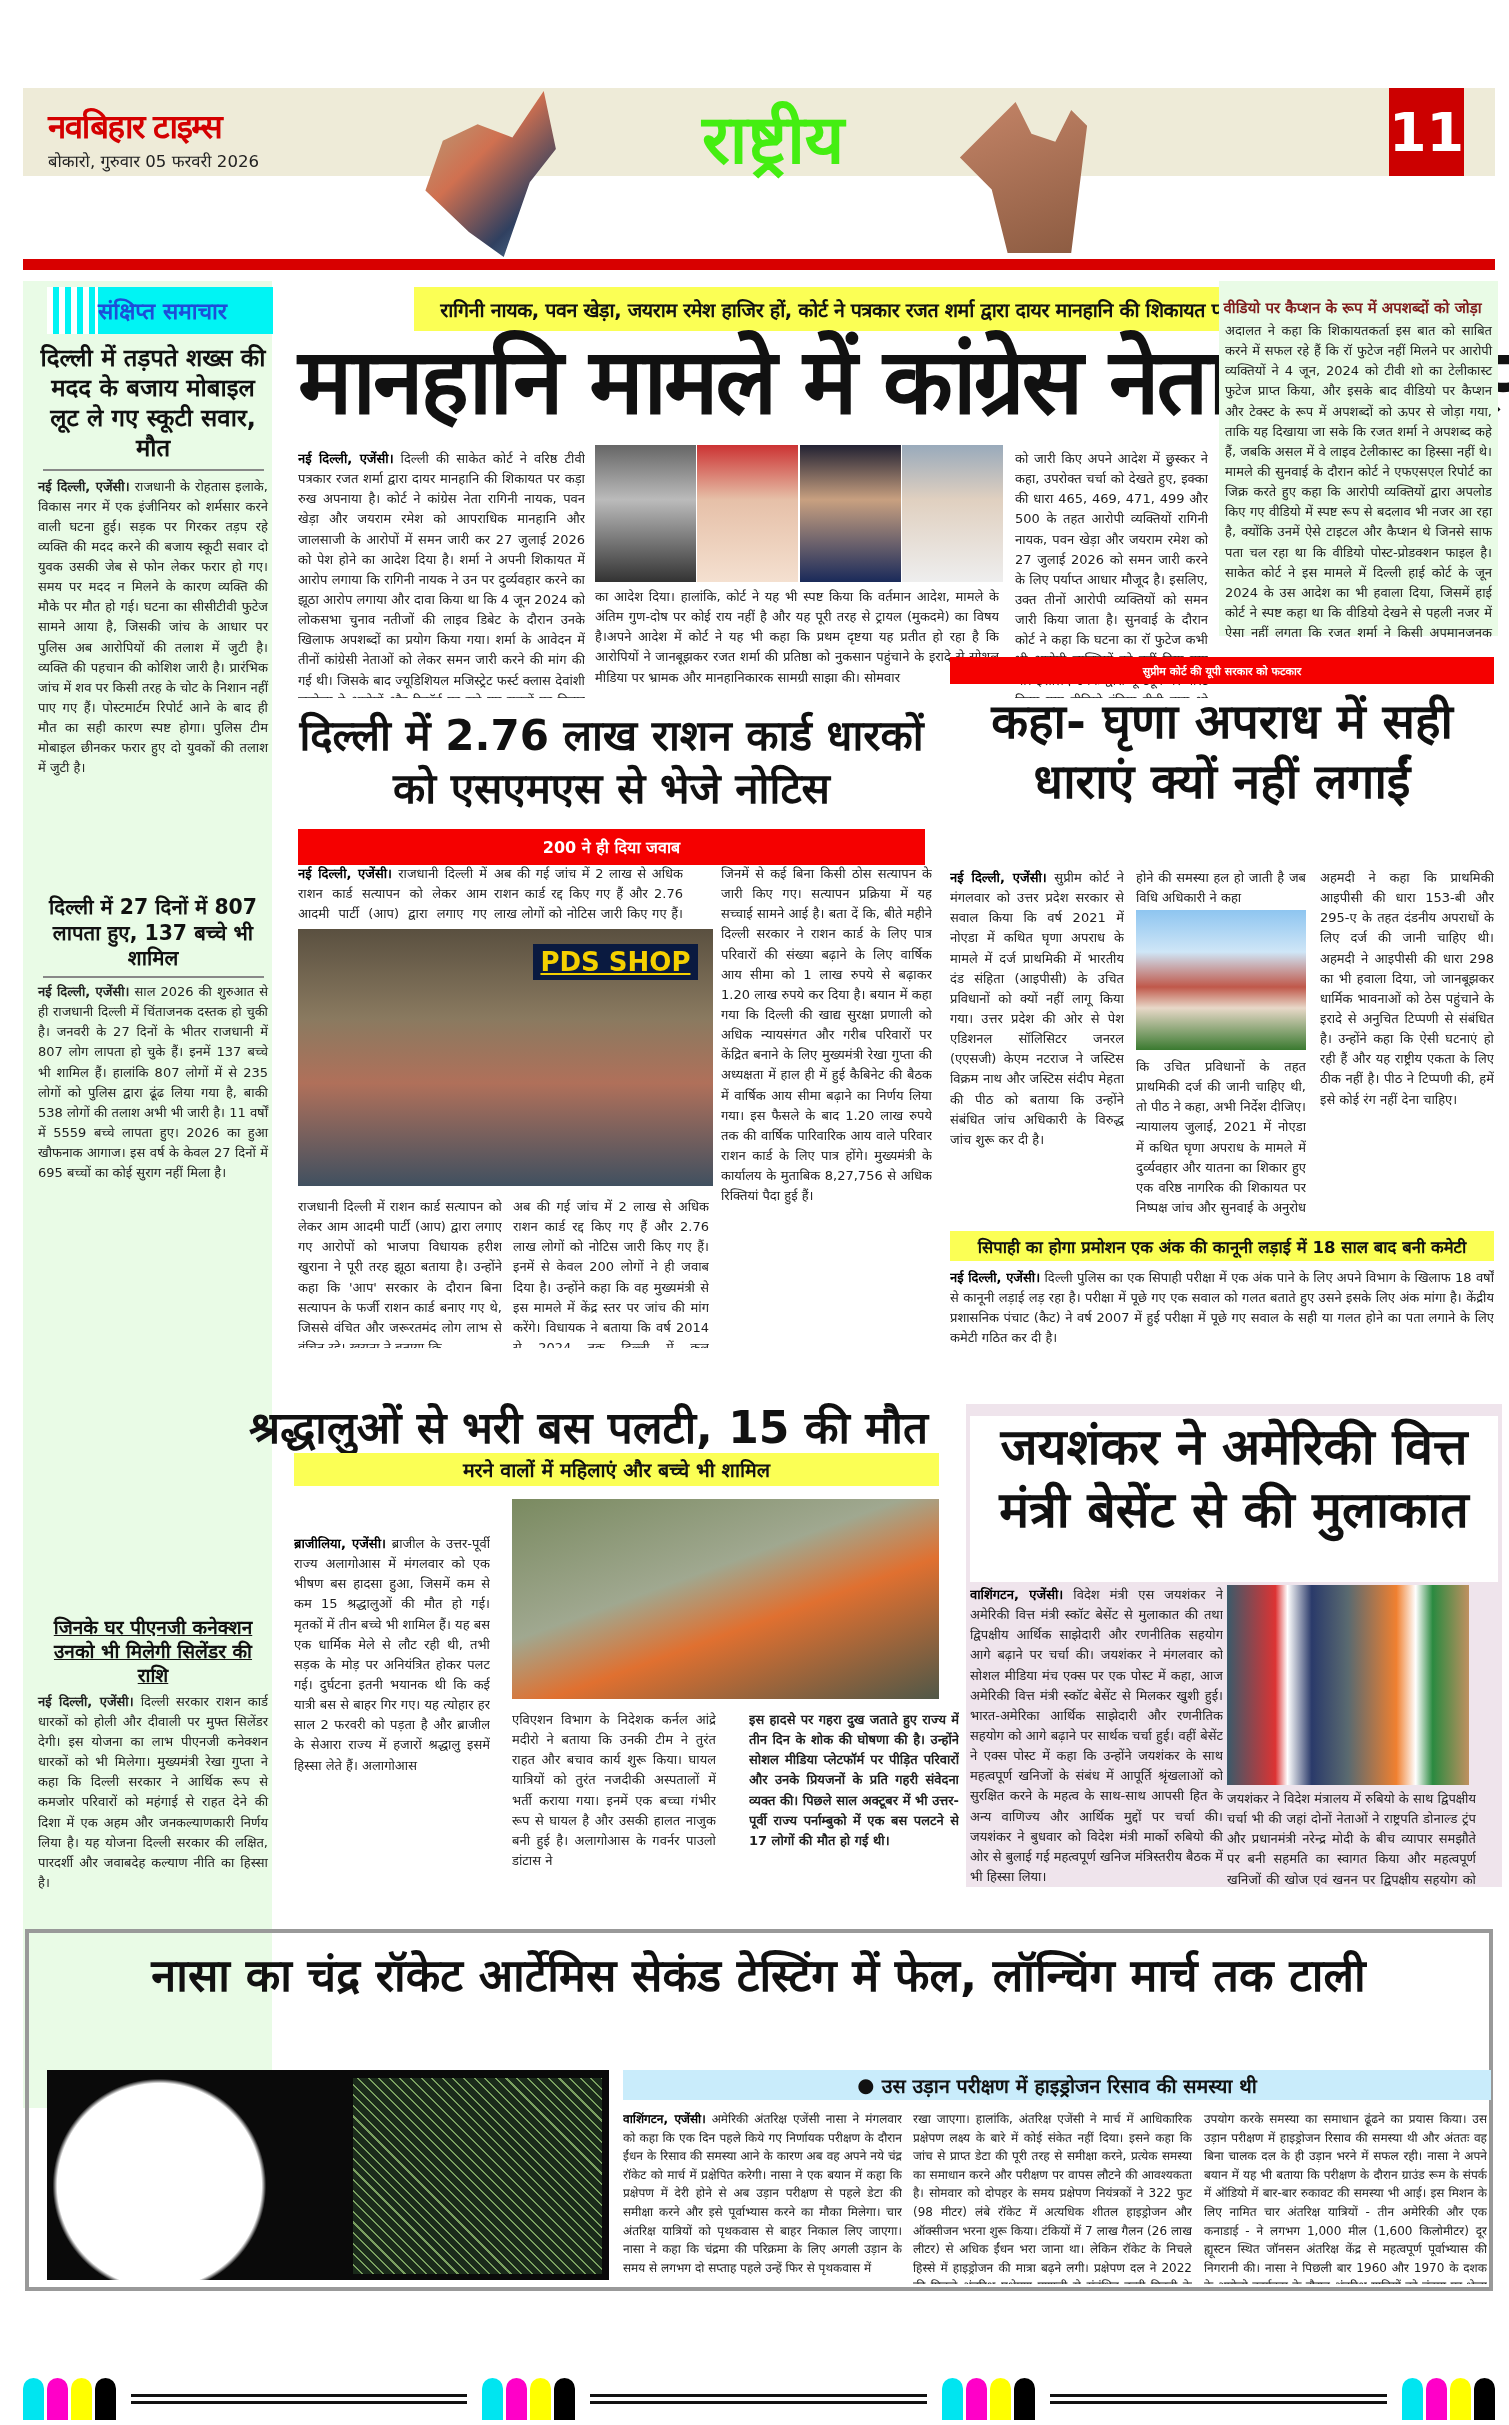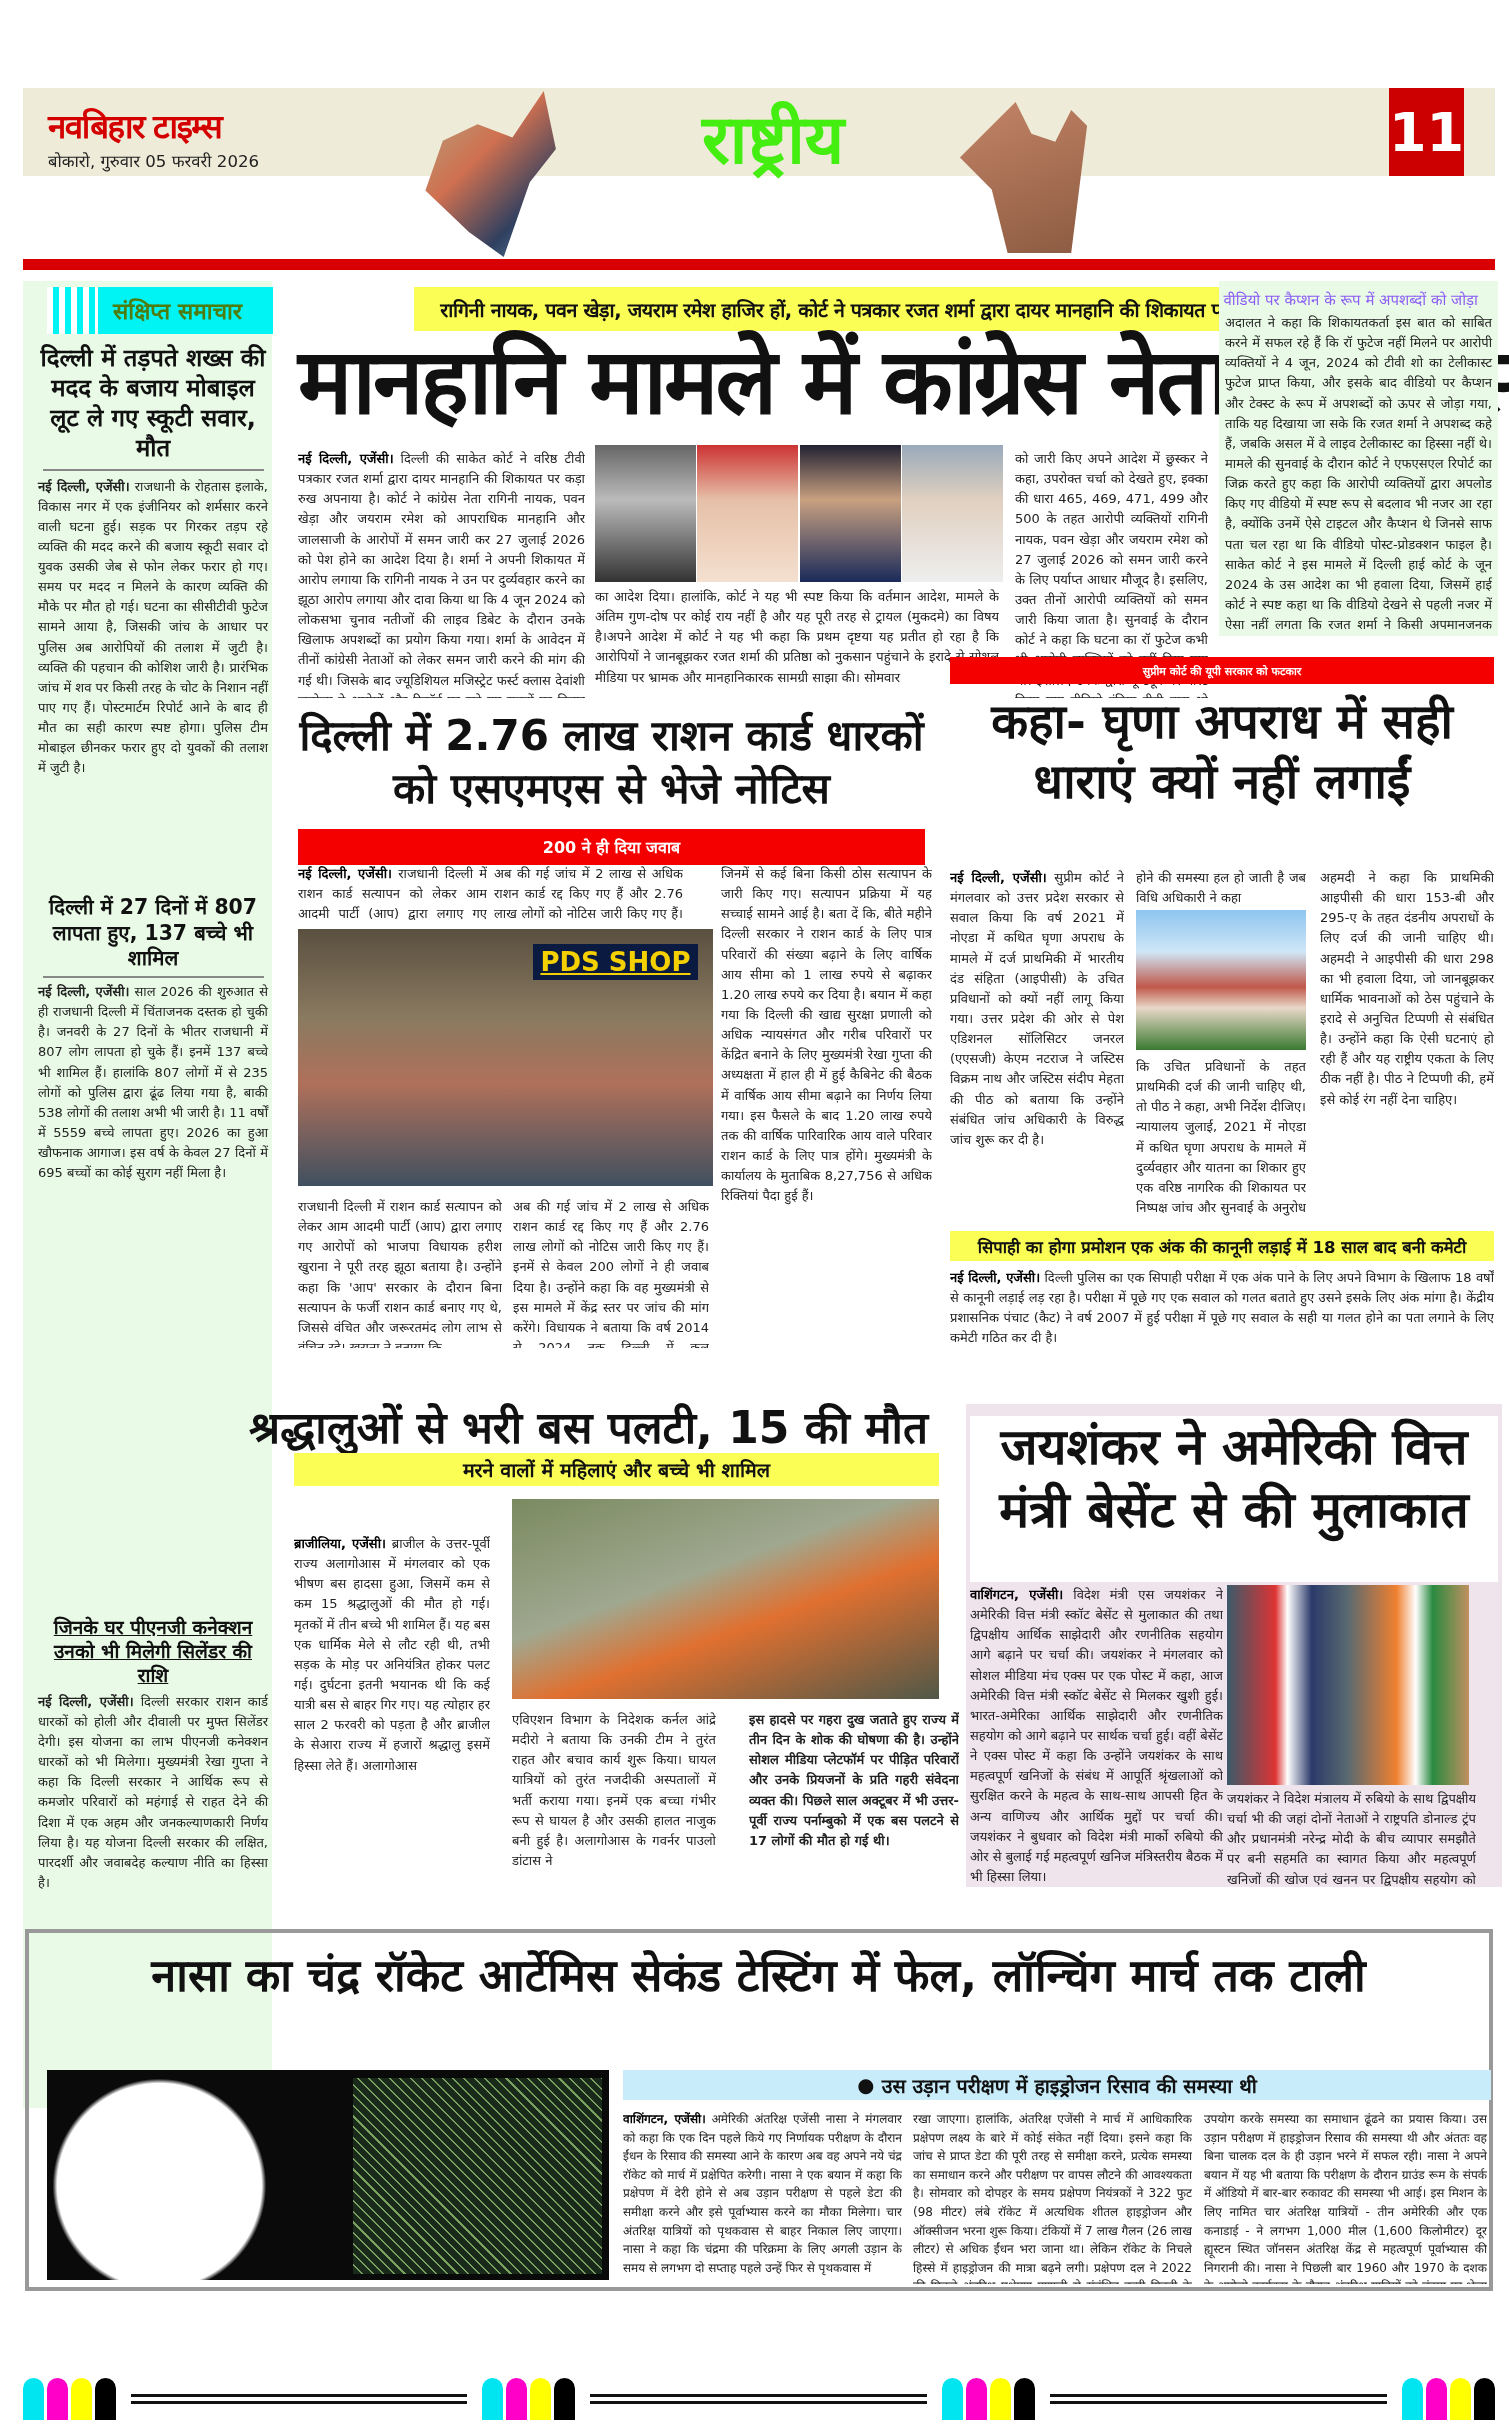--- a/index.html
+++ b/index.html
@@ -11,31 +11,31 @@
   .section { left: 702px; top: 106px; font-size: 68px; font-weight: bold; color: #44ee11; line-height: 1; }
   .pageno { left: 1389px; top: 88px; width: 75px; height: 88px; background: #cc0000; color: #fff; font-size: 54px; font-weight: bold; display:flex; align-items:center; justify-content:center; }
   .map-art { left: 408px; top: 91px; width: 174px; height: 166px; background: linear-gradient(135deg,#aab08a,#d07050 40%,#304060 70%,#70a0c0); clip-path: polygon(20% 30%,40% 20%,60% 28%,78% 0%,85% 35%,70% 55%,55% 100%,35% 85%,10% 60%); }
   .statue-art { left: 944px; top: 94px; width: 159px; height: 159px; background: linear-gradient(160deg,#c8876a,#8a5a40); clip-path: polygon(10% 40%,30% 20%,45% 5%,55% 25%,70% 30%,80% 10%,90% 20%,80% 100%,40% 100%,30% 60%); }
   .redrule { left: 22.6px; top: 259px; width: 1472px; height: 10.6px; background: #d80000; }
 
   
   .leftcol { left: 22.6px; top: 281px; width: 249px; height: 1827px; background: #e9fbe6; }
   .sn-label { left: 47px; top: 287px; width: 226px; height: 47px; background: #00f4f4; display:flex; align-items:center; }
   .sn-bars { width: 51px; height: 47px; background: repeating-linear-gradient(90deg,#fff 0 6px,#00f4f4 6px 12px); }
-  .sn-text { color: #4d7c0f; font-size: 22.6px; font-weight: bold; padding-left: 15px; }
+  .sn-text { color: #1d4ed8; font-size: 22.6px; font-weight: bold; }
   .lh { font-weight: bold; color: #111; text-align: center; line-height: 1.25; }
   .lbody { font-size: 13px; line-height: 1.55; color: #222; text-align: justify; }
   .hr { height: 1.5px; background: #888; }
   .kickerbar { left: 414px; top: 287px; width: 975px; height: 44px; background: #fbff55; font-size: 19.6px; font-weight: bold; display:flex; align-items:center; justify-content:center; letter-spacing:-0.4px; }
   .mainhead { left: 298px; top: 332px; width: 1208px; font-size: 91px; font-weight: 900; line-height: 1.1; letter-spacing: -3px; white-space: nowrap; }
   .col { font-size: 13px; line-height: 1.55; text-align: justify; color: #222; }
   .col b { color: #000; }
   .photo { background: #777; }
   .greenbox { left: 1219px; top: 281px; width: 279px; height: 355px; background: #e9fbe6; }
-  .boxtitle { font-size: 15px; font-weight: normal; color: #8b5cf6; }
+  .boxtitle { font-size: 15px; font-weight: bold; color: #7f1d1d; margin-top: 8px; }
 
   .bighead { font-weight: 900; color: #111; line-height: 1.25; text-align:center; }
   .redbar { background: #f50000; color: #fff; font-weight: bold; display:flex; align-items:center; justify-content:center; }
   .yellowbar { background: #fbff55; color: #111; font-weight: bold; display:flex; align-items:center; justify-content:center; }
   .pinkcol { left: 966px; top: 1404px; width: 536px; height: 483px; background: #efe4ec; }
   .regmarks { display:flex; gap: 3px; }
   .rm { width: 21px; height: 42px; border-radius: 10.6px 10.6px 0 0; }
   .dblrule { height: 10.6px; border-top: 3.8px solid #111; border-bottom: 3.8px solid #111; }
 </style>
 </head>

